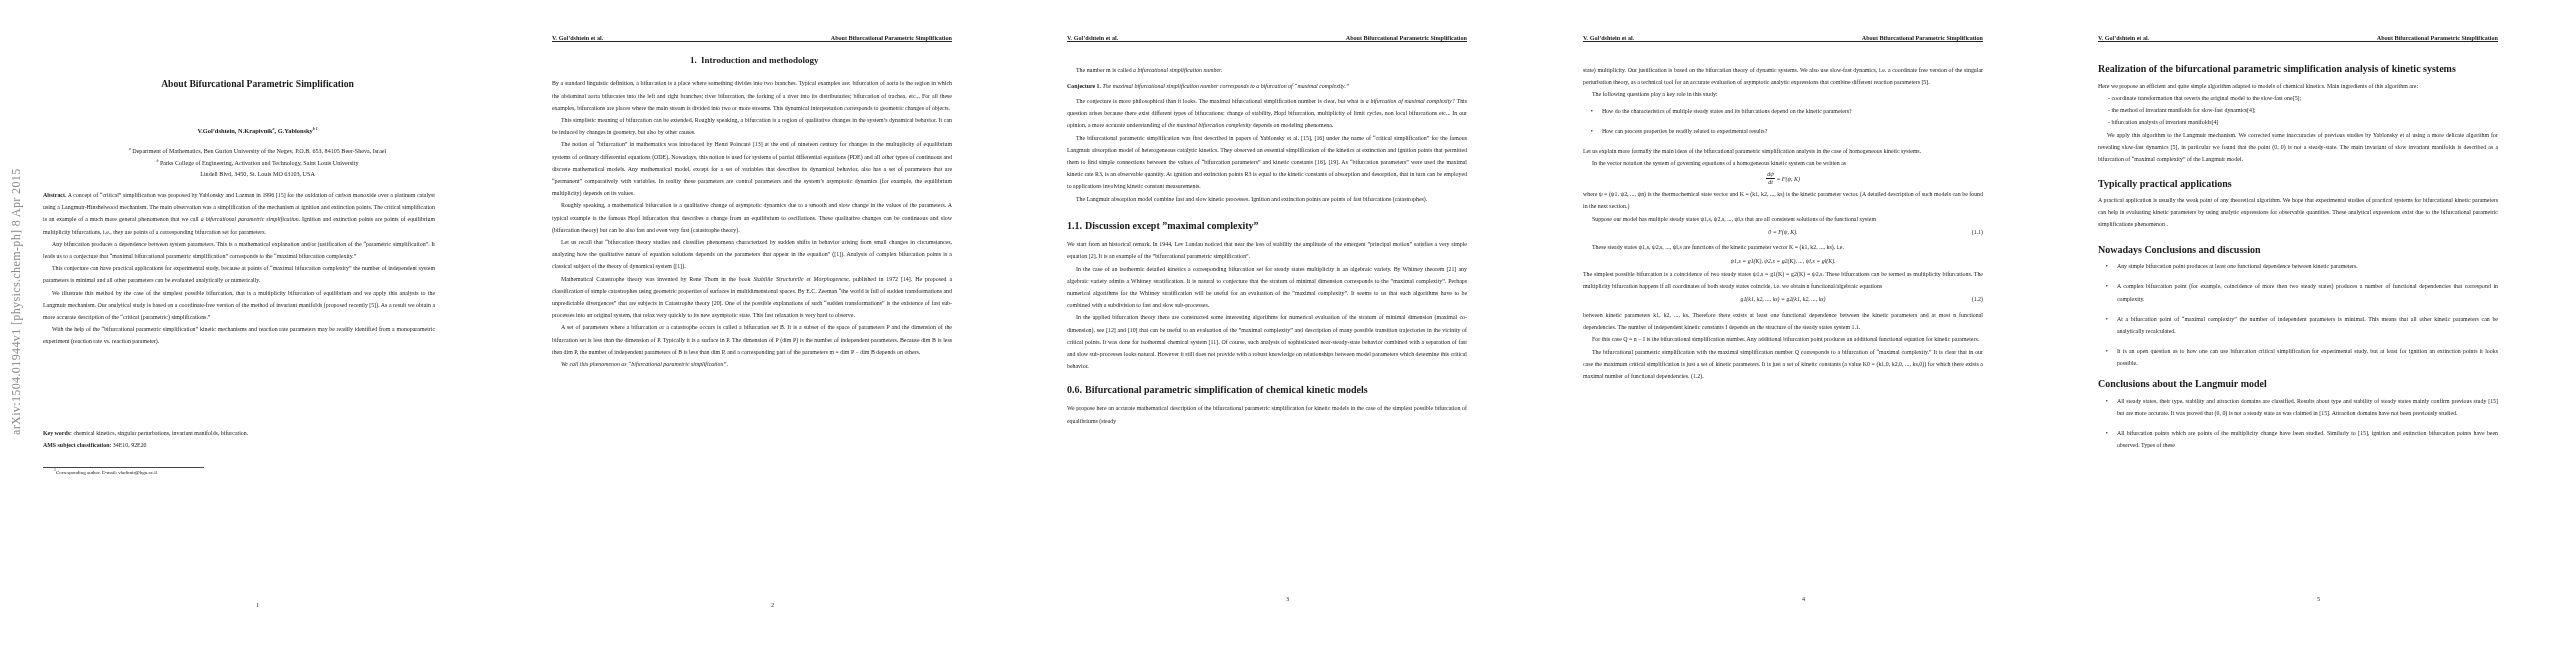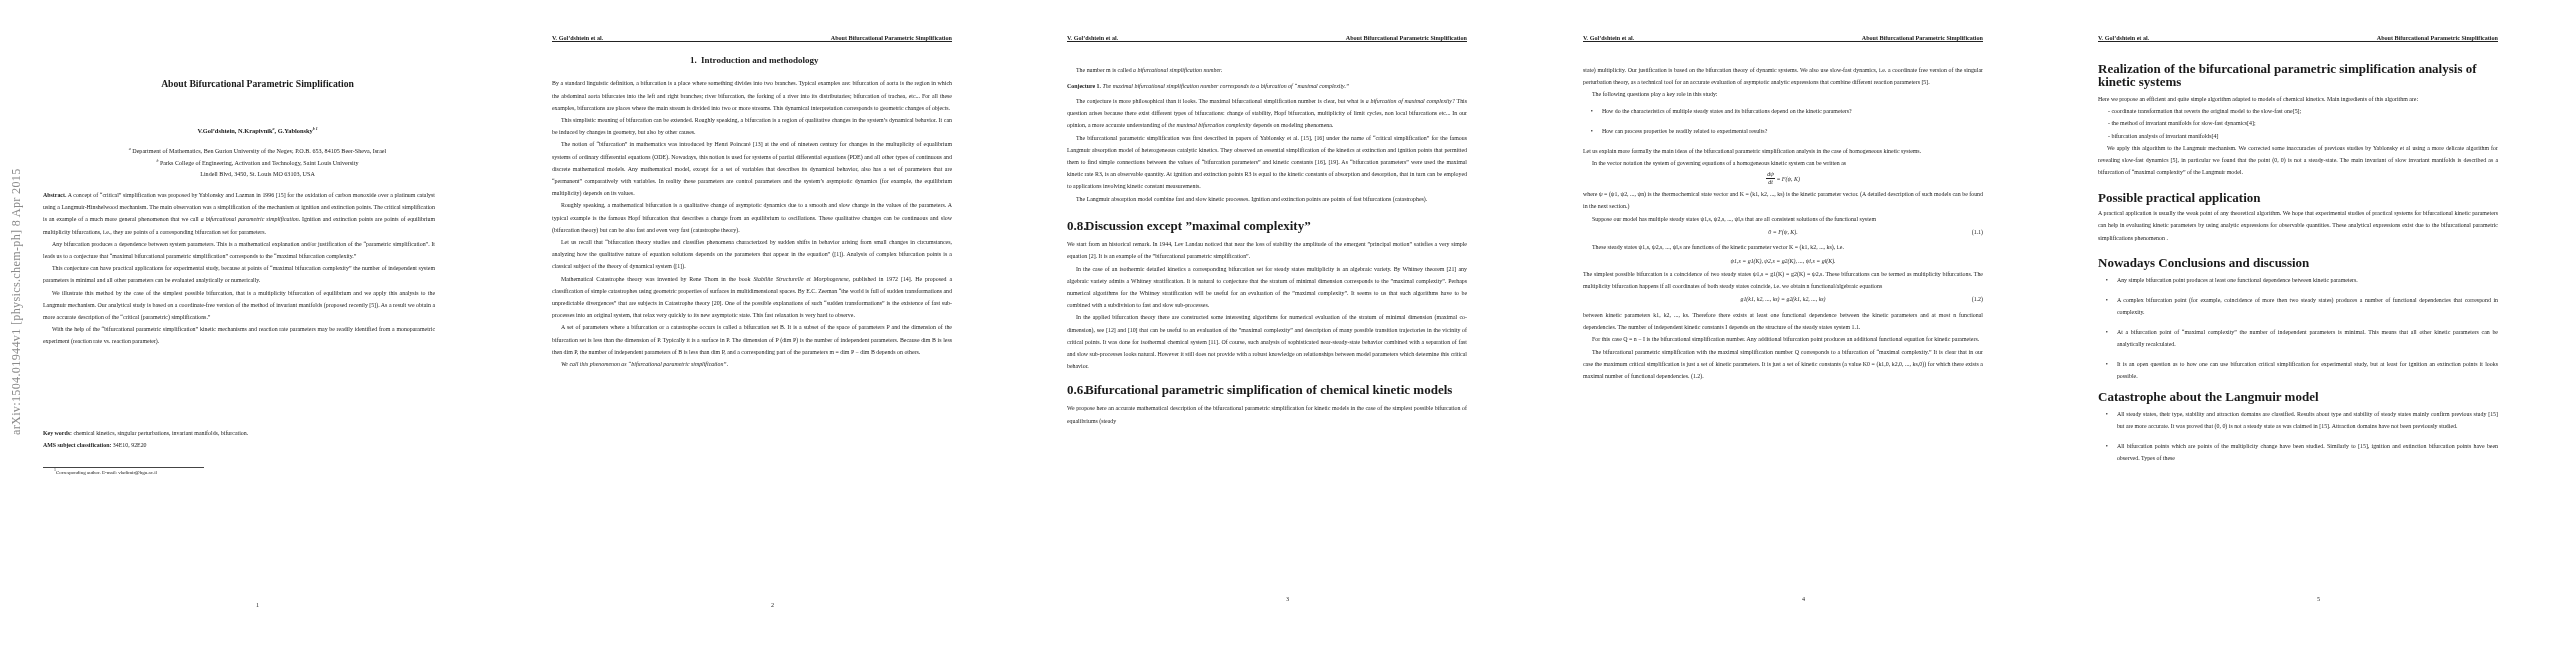--- a/index.html
+++ b/index.html
@@ -18,21 +18,21 @@
   .affil { position:absolute; top:146px; left:0; width:515px; text-align:center; font-size:6.1px; line-height:11.7px; }
   sup { font-size:3.9px; line-height:0; }
   .abstract { top:189px; }
   .indent { text-indent:9px; }
   .kw { top:427px; }
   .fnrule { position:absolute; top:467px; left:43px; width:161px; border-top:0.6px solid #444; }
   .footnote { position:absolute; top:470px; left:54px; font-size:5px; }
   .pnum { position:absolute; top:602px; left:0; width:515px; text-align:center; font-size:6.1px; }
   .p3 .pnum, .p4 .pnum, .p5 .pnum { top:603px; }
   h2.sec { font-size:9px; font-weight:bold; margin:0; line-height:13.3px; text-align:center; }
-  h3.sub { font-size:13px; font-weight:bold; margin:0; line-height:13.3px; text-align:left; }
+  h3.sub { font-size:10px; font-weight:bold; margin:0; line-height:13.3px; text-align:left; }
   h3.sub .num { display:inline-block; width:18px; }
   h2.sec .num { display:inline-block; width:15.6px; }
   p { margin:0; }
   .it { font-style:italic; }
   .b { font-weight:bold; }
   .eq { text-align:center; position:relative; font-style:italic; margin:1.1px 0; }
   .eqnum { position:absolute; right:0; top:0; font-style:normal; }
   ul.bul { margin:4.4px 0 4.4px 0; padding-left:15.6px; list-style:none; }
   ul.bul li { position:relative; margin-bottom:7.8px; padding-left:3.3px; }
   ul.bul li::before { content:"\2022"; position:absolute; left:-7.8px; }
@@ -96,21 +96,21 @@
     <span>V. Gol’dshtein et al.</span>
     <span>About Bifurcational Parametric Simplification</span>
   </div>
   <div class="content" style="top:64px;">
     <p class="indent"><span>The number m is called </span><span class="it">a bifurcational simplification number.</span></p>
     <p style="margin-top:3.3px"><span class="b">Conjecture 1.</span><span class="it"> The maximal bifurcational simplification number corresponds to a bifurcation of “maximal complexity.”</span></p>
     <p class="indent" style="margin-top:3.3px"><span>The conjecture is more philosophical than it looks. The maximal bifurcational simplification number is clear, but what is </span><span class="it">a bifurcation of maximal complexity?</span><span> This question arises because there exist different types of bifurcations: change of stability, Hopf bifurcation, multiplicity of limit cycles, non local bifurcations etc... In our opinion, a more accurate understanding of </span><span class="it">the maximal bifurcation complexity</span><span> depends on modeling phenomena.</span></p>
     <p class="indent">The bifurcational parametric simplification was first described in papers of Yablonsky et al. [15], [16] under the name of “critical simplification” for the famous Langmuir absorption model of heterogeneous catalytic kinetics. They observed an essential simplification of the kinetics at extinction and ignition points that permitted them to find simple connections between the values of “bifurcation parameters” and kinetic constants [16], [19]. As “bifurcation parameters” were used the maximal kinetic rate R3, is an observable quantity. At ignition and extinction points R3 is equal to the kinetic constants of absorption and desorption, that in turn can be employed to applications involving kinetic constant measurements.</p>
     <p class="indent">The Langmuir absorption model combine fast and slow kinetic processes. Ignition and extinction points are points of fast bifurcations (catastrophes).</p>
     <div style="height:14.5px"></div>
-    <h3 class="sub"><span class="num">0.8.</span><span>Discussion except ”maximal complexity”</span></h3>
+    <h3 class="sub"><span class="num">1.1.</span><span>Discussion except ”maximal complexity”</span></h3>
     <div style="height:5.6px"></div>
     <p>We start from an historical remark. In 1944, Lev Landau noticed that near the loss of stability the amplitude of the emergent ”principal motion” satisfies a very simple equation [2]. It is an example of the ”bifurcational parametric simplification”.</p>
     <p class="indent">In the case of an isothermic detailed kinetics a corresponding bifurcation set for steady states multiplicity is an algebraic variety. By Whitney theorem [21] any algebraic variety admits a Whitney stratification. It is natural to conjecture that the stratum of minimal dimension corresponds to the ”maximal complexity”. Perhaps numerical algorithms for the Whitney stratification will be useful for an evaluation of the ”maximal complexity”. It seems to us that such algorithms have to be combined with a subdivision to fast and slow sub-processes.</p>
     <p class="indent">In the applied bifurcation theory there are constructed some interesting algorithms for numerical evaluation of the stratum of minimal dimension (maximal co-dimension), see [12] and [10] that can be useful to an evaluation of the ”maximal complexity” and description of many possible transition trajectories in the vicinity of critical points. It was done for isothermal chemical system [11]. Of course, such analysis of sophisticated near-steady-state behavior combined with a separation of fast and slow sub-processes looks natural. However it still does not provide with a robust knowledge on relationships between model parameters which determine this critical behavior.</p>
     <div style="height:11px"></div>
     <h3 class="sub"><span class="num">0.6.</span><span>Bifurcational parametric simplification of chemical kinetic models</span></h3>
     <div style="height:5.6px"></div>
     <p>We propose here an accurate mathematical description of the bifurcational parametric simplification for kinetic models in the case of the simplest possible bifurcation of equalibriums (steady</p>
   </div>
   <div class="pnum" style="top:596px">3</div>
@@ -154,32 +154,32 @@
   </div>
   <div class="content" style="top:62px;">
     <h3 class="sub">Realization of the bifurcational parametric simplification analysis of kinetic systems</h3>
     <div style="height:4.4px"></div>
     <p>Here we propose an efficient and quite simple algorithm adapted to models of chemical kinetics. Main ingredients of this algorithm are:</p>
     <p class="dash">- coordinate transformation that reverts the original model to the slow-fast one[5];</p>
     <p class="dash">- the method of invariant manifolds for slow-fast dynamics[4];</p>
     <p class="dash">- bifurcation analysis of invariant manifolds[4]</p>
     <p class="indent">We apply this algorithm to the Langmuir mechanism. We corrected some inaccuracies of previous studies by Yablonsky et al using a more delicate algorithm for revealing slow-fast dynamics [5], in particular we found that the point (0, 0) is not a steady-state. The main invariant of slow invariant manifolds is described as a bifurcation of “maximal complexity” of the Langmuir model.</p>
     <div style="height:12.2px"></div>
-    <h3 class="sub">Possible practical application</h3>
+    <h3 class="sub">Typically practical applications</h3>
     <div style="height:3.3px"></div>
     <p>A practical application is usually the weak point of any theoretical algorithm. We hope that experimental studies of practical systems for bifurcational kinetic parameters can help in evaluating kinetic parameters by using analytic expressions for observable quantities. These analytical expressions exist due to the bifurcational parametric simplifications phenomenon .</p>
     <div style="height:12.2px"></div>
     <h3 class="sub">Nowadays Conclusions and discussion</h3>
     <ul class="bul">
       <li>Any simple bifurcation point produces at least one functional dependence between kinetic parameters.</li>
       <li>A complex bifurcation point (for example, coincidence of more then two steady states) produces a number of functional dependencies that correspond in complexity.</li>
       <li>At a bifurcation point of “maximal complexity” the number of independent parameters is minimal. This means that all other kinetic parameters can be analytically recalculated.</li>
       <li>It is an open question as to how one can use bifurcation critical simplification for experimental study, but at least for ignition an extinction points it looks possible.</li>
     </ul>
-    <h3 class="sub" style="margin-top:5.6px">Catastrophe about the Langmuir model</h3>
+    <h3 class="sub" style="margin-top:5.6px">Conclusions about the Langmuir model</h3>
     <ul class="bul">
       <li>All steady states, their type, stability and attraction domains are classified. Results about type and stability of steady states mainly confirm previous study [15] but are more accurate. It was proved that (0, 0) is not a steady state as was claimed in [15]. Attraction domains have not been previously studied.</li>
       <li>All bifurcation points which are points of the multiplicity change have been studied. Similarly to [15], ignition and extinction bifurcation points have been observed. Types of these</li>
     </ul>
   </div>
   <div class="pnum" style="top:596px">5</div>
 </div>
 
 
 </body></html>

